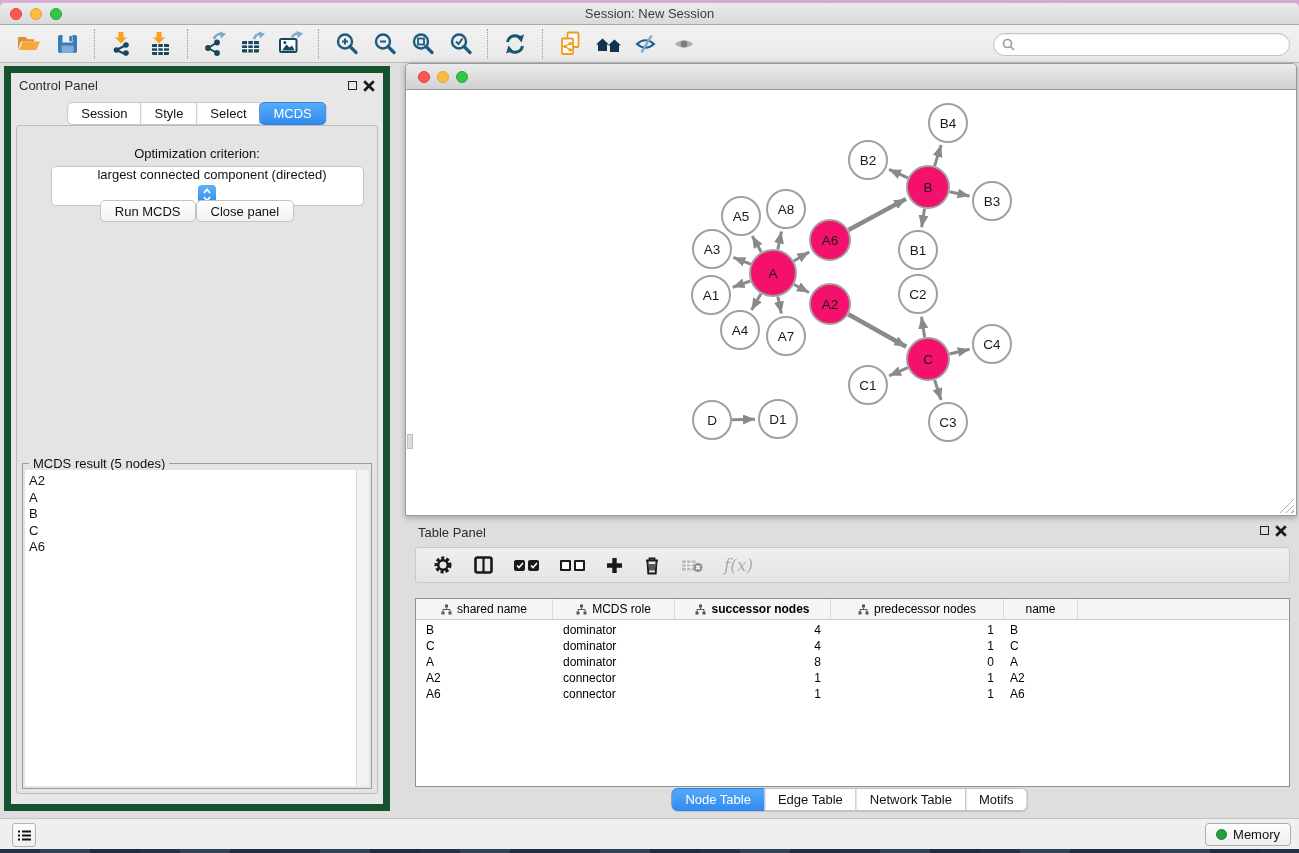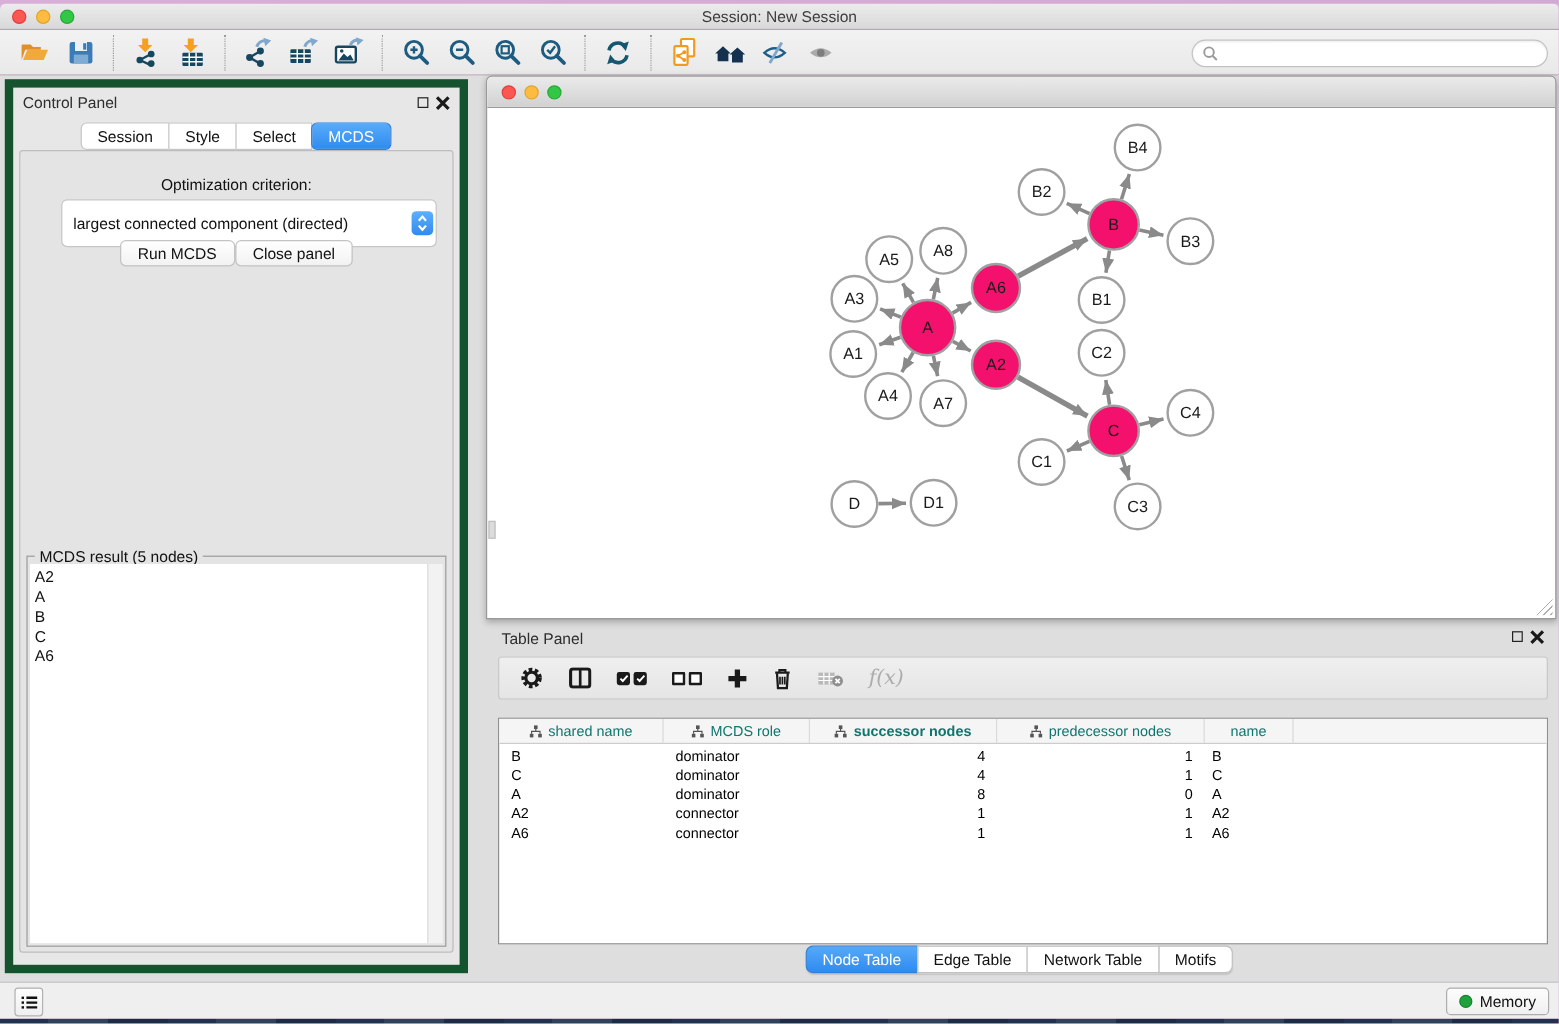--- a/index.html
+++ b/index.html
@@ -50,21 +50,21 @@
   .cp-tab:first-child { border-radius:5px 0 0 5px; }
   .cp-tab:last-child { border-radius:0 5px 5px 0; }
   .cp-tab.active { background:linear-gradient(#58ABF9,#2F8BEF); color:#FFF;
     border:1px solid #2F80DC; border-radius:5px; position:relative; z-index:4; }
   .cp-content { position:absolute; left:5px; right:5px; top:52px; bottom:10px;
     background:#E4E4E4; border:1px solid #BDBDBD; border-radius:3px; }
   .crit-label { position:absolute; left:0; right:0; top:20px; text-align:center;
     font-size:13px; color:#111; }
   .crit-select { position:absolute; left:34px; top:40px; width:313px; height:40px;
     background:#FFF; border:1px solid #C6C6C6; border-radius:5px;
-    display:flex; align-items:center; }
+    display:flex; align-items:center;flex-direction:column; }
   .crit-select .sel-text { flex:1; font-size:13px; color:#111; padding-left:9px; white-space:nowrap; }
   .sel-stepper { width:18px; height:20px; margin-right:2px; border-radius:4px;
     background:linear-gradient(#5FB0FA,#2F8BEF); display:flex; align-items:center; justify-content:center; }
   .cp-buttons { position:absolute; left:0; right:0; top:74px; display:flex; justify-content:center; gap:0; }
   .cp-btn { font-family:"Liberation Sans",sans-serif; font-size:13px; color:#111;
     background:linear-gradient(#FFFFFF,#F2F2F2); border:1px solid #C3C3C3; border-radius:5px;
     padding:2px 14px; height:22px; }
   .result-group { position:absolute; left:5px; right:5px; top:337px; bottom:4px;
     border:1px solid #9C9C9C; }
   .result-legend { position:absolute; left:6px; top:-8px; background:#E4E4E4;
@@ -99,21 +99,21 @@
     display:flex; align-items:center; gap:21px; padding:0 17px; }
   .tpi { display:flex; align-items:center; gap:3px; }
   .cb-on { width:11px; height:11px; background:#1A1A1A; border-radius:2px;
     display:flex; align-items:center; justify-content:center; }
   .cb-off { width:11px; height:11px; background:#FFF; border:2px solid #1A1A1A; border-radius:1px; }
   .fx { font-family:"DejaVu Serif", serif; font-style:italic; font-size:17px; color:#ACACAC; }
   .tp-table { position:absolute; left:10px; right:5px; top:78px; height:189px;
     background:#FFF; border:1px solid #8F8F8F; overflow:hidden; }
   .thead { display:flex; height:21px; background:#F5F5F5; border-bottom:1px solid #CCC; }
   .th { display:flex; align-items:center; justify-content:center; gap:5px;
-    font-size:12px; color:#0f766e; border-right:1px solid #DADADA; overflow:hidden; }
+    font-size:12px; color:#000000; border-right:1px solid #DADADA; overflow:hidden; }
   .th.fill { flex:1; border-right:none; }
   .tr { display:flex; height:16px; align-items:center; }
   .tbody { padding-top:2px; }
   .td { font-size:12px; color:#000; padding:0 10px; white-space:nowrap; overflow:hidden; }
   .td.num { text-align:right; }
   .tp-tabs { position:absolute; bottom:1px; left:50%; transform:translateX(-50%);
     display:flex; box-shadow:0 1px 1px rgba(0,0,0,.12); border-radius:6px; }
   .bt-tab { padding:3px 13px; background:#FFF; border:1px solid #C0C0C0; margin-left:-1px;
     font-size:13px; color:#111; white-space:nowrap; }
   .bt-tab:first-child { border-radius:6px 0 0 6px; }

